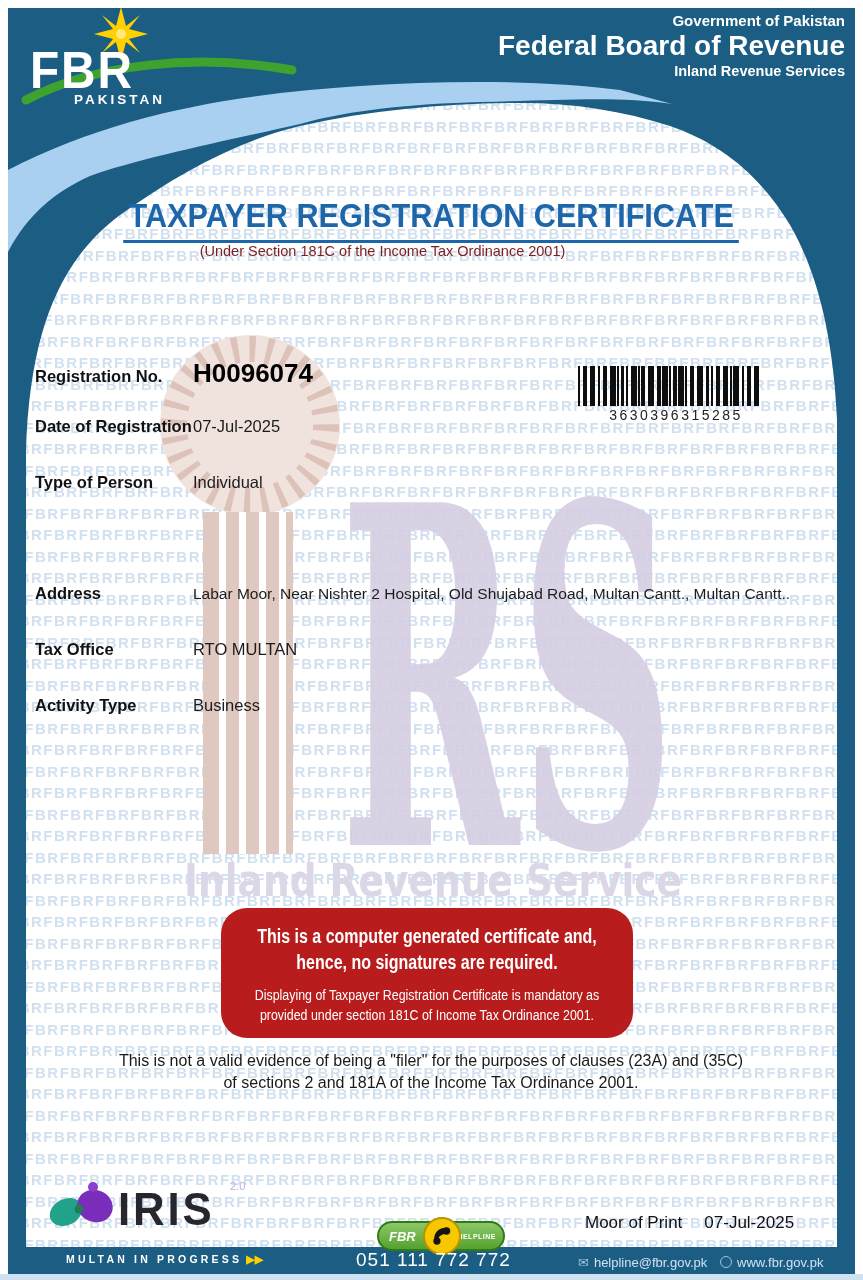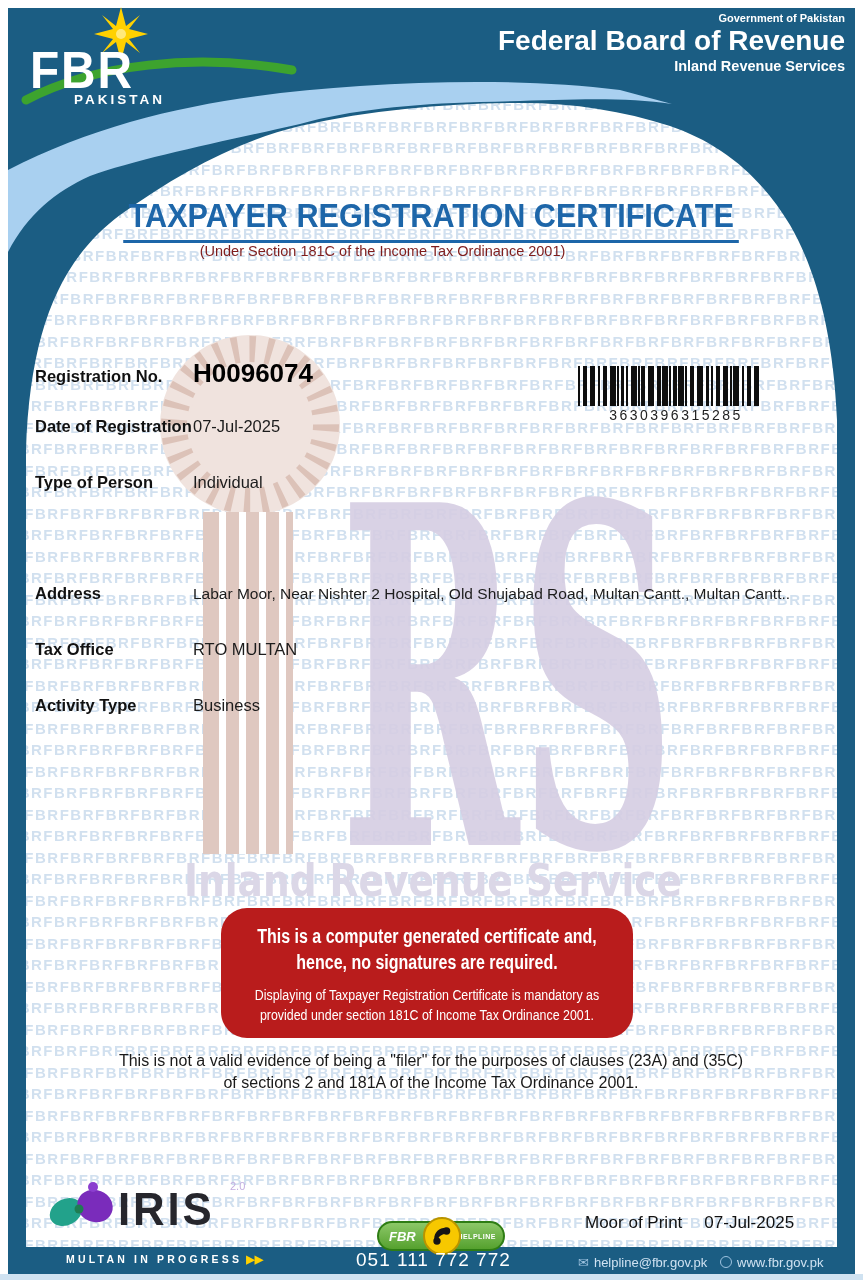--- a/index.html
+++ b/index.html
@@ -15,21 +15,21 @@
   
   .wm{position:absolute;left:0;top:0;z-index:2;}
   .frame{position:absolute;left:0;top:0;z-index:3;}
   .content{position:absolute;left:0;top:0;width:863px;height:1280px;z-index:4;}
 
   
   .logo-fbr{position:absolute;left:30px;top:40px;color:#fff;font-weight:bold;font-size:52px;
             letter-spacing:2px;transform:scaleX(.92);transform-origin:left top;}
   .logo-pak{position:absolute;left:74px;top:92px;color:#fff;font-weight:bold;font-size:13.5px;letter-spacing:3px;}
   .hdr-right{position:absolute;top:12px;right:18px;text-align:right;color:#fff;}
-  .hdr-gov{font-size:11px;font-weight:600;}
+  .hdr-gov{font-size:15px;font-weight:600;}
   .hdr-board{font-size:28px;font-weight:bold;margin-top:1px;}
   .hdr-serv{font-size:14.5px;font-weight:600;margin-top:1px;}
 
   
   .title-wrap{position:absolute;left:0;top:196px;width:863px;text-align:center;}
   .title{display:inline-block;color:#1d66a9;font-weight:bold;font-size:34px;letter-spacing:0;
          transform:scaleX(.9);transform-origin:center top;border-bottom:3px solid #1d66a9;padding:0 6px 5px 6px;}
   .subtitle{position:absolute;left:0;top:243px;width:765px;text-align:center;color:#7f1d1d;font-size:14.5px;}
 
   

